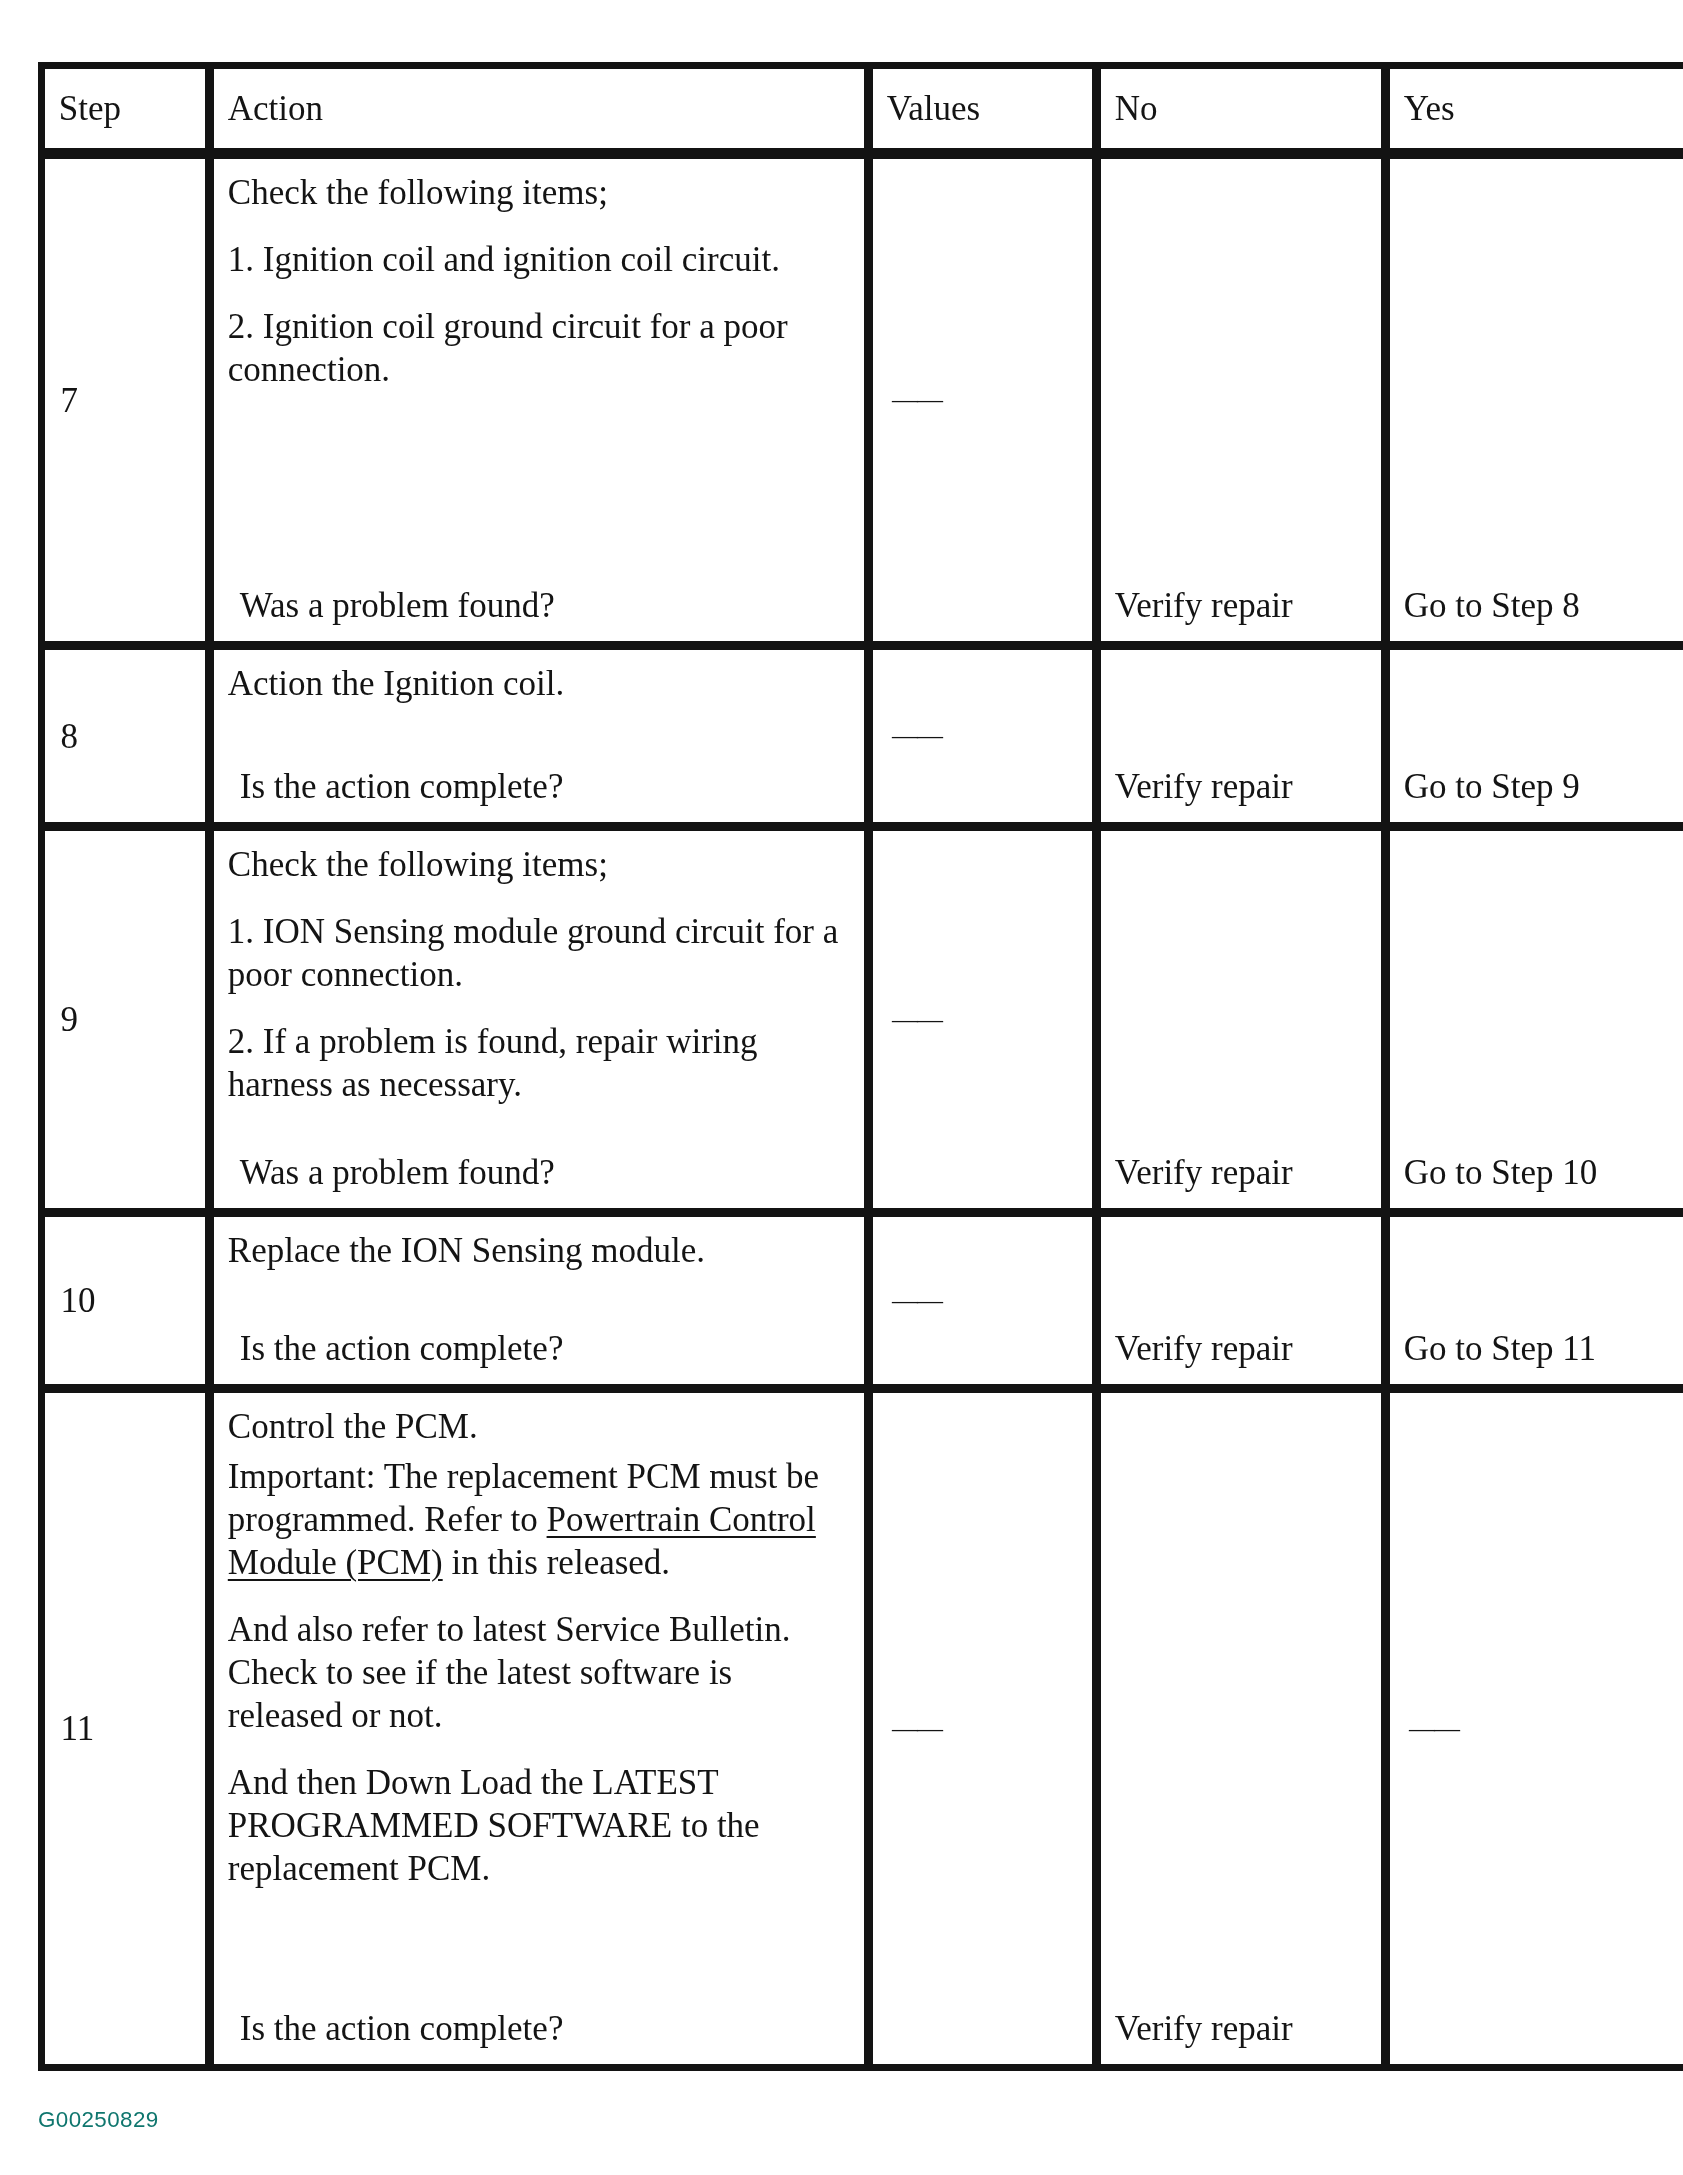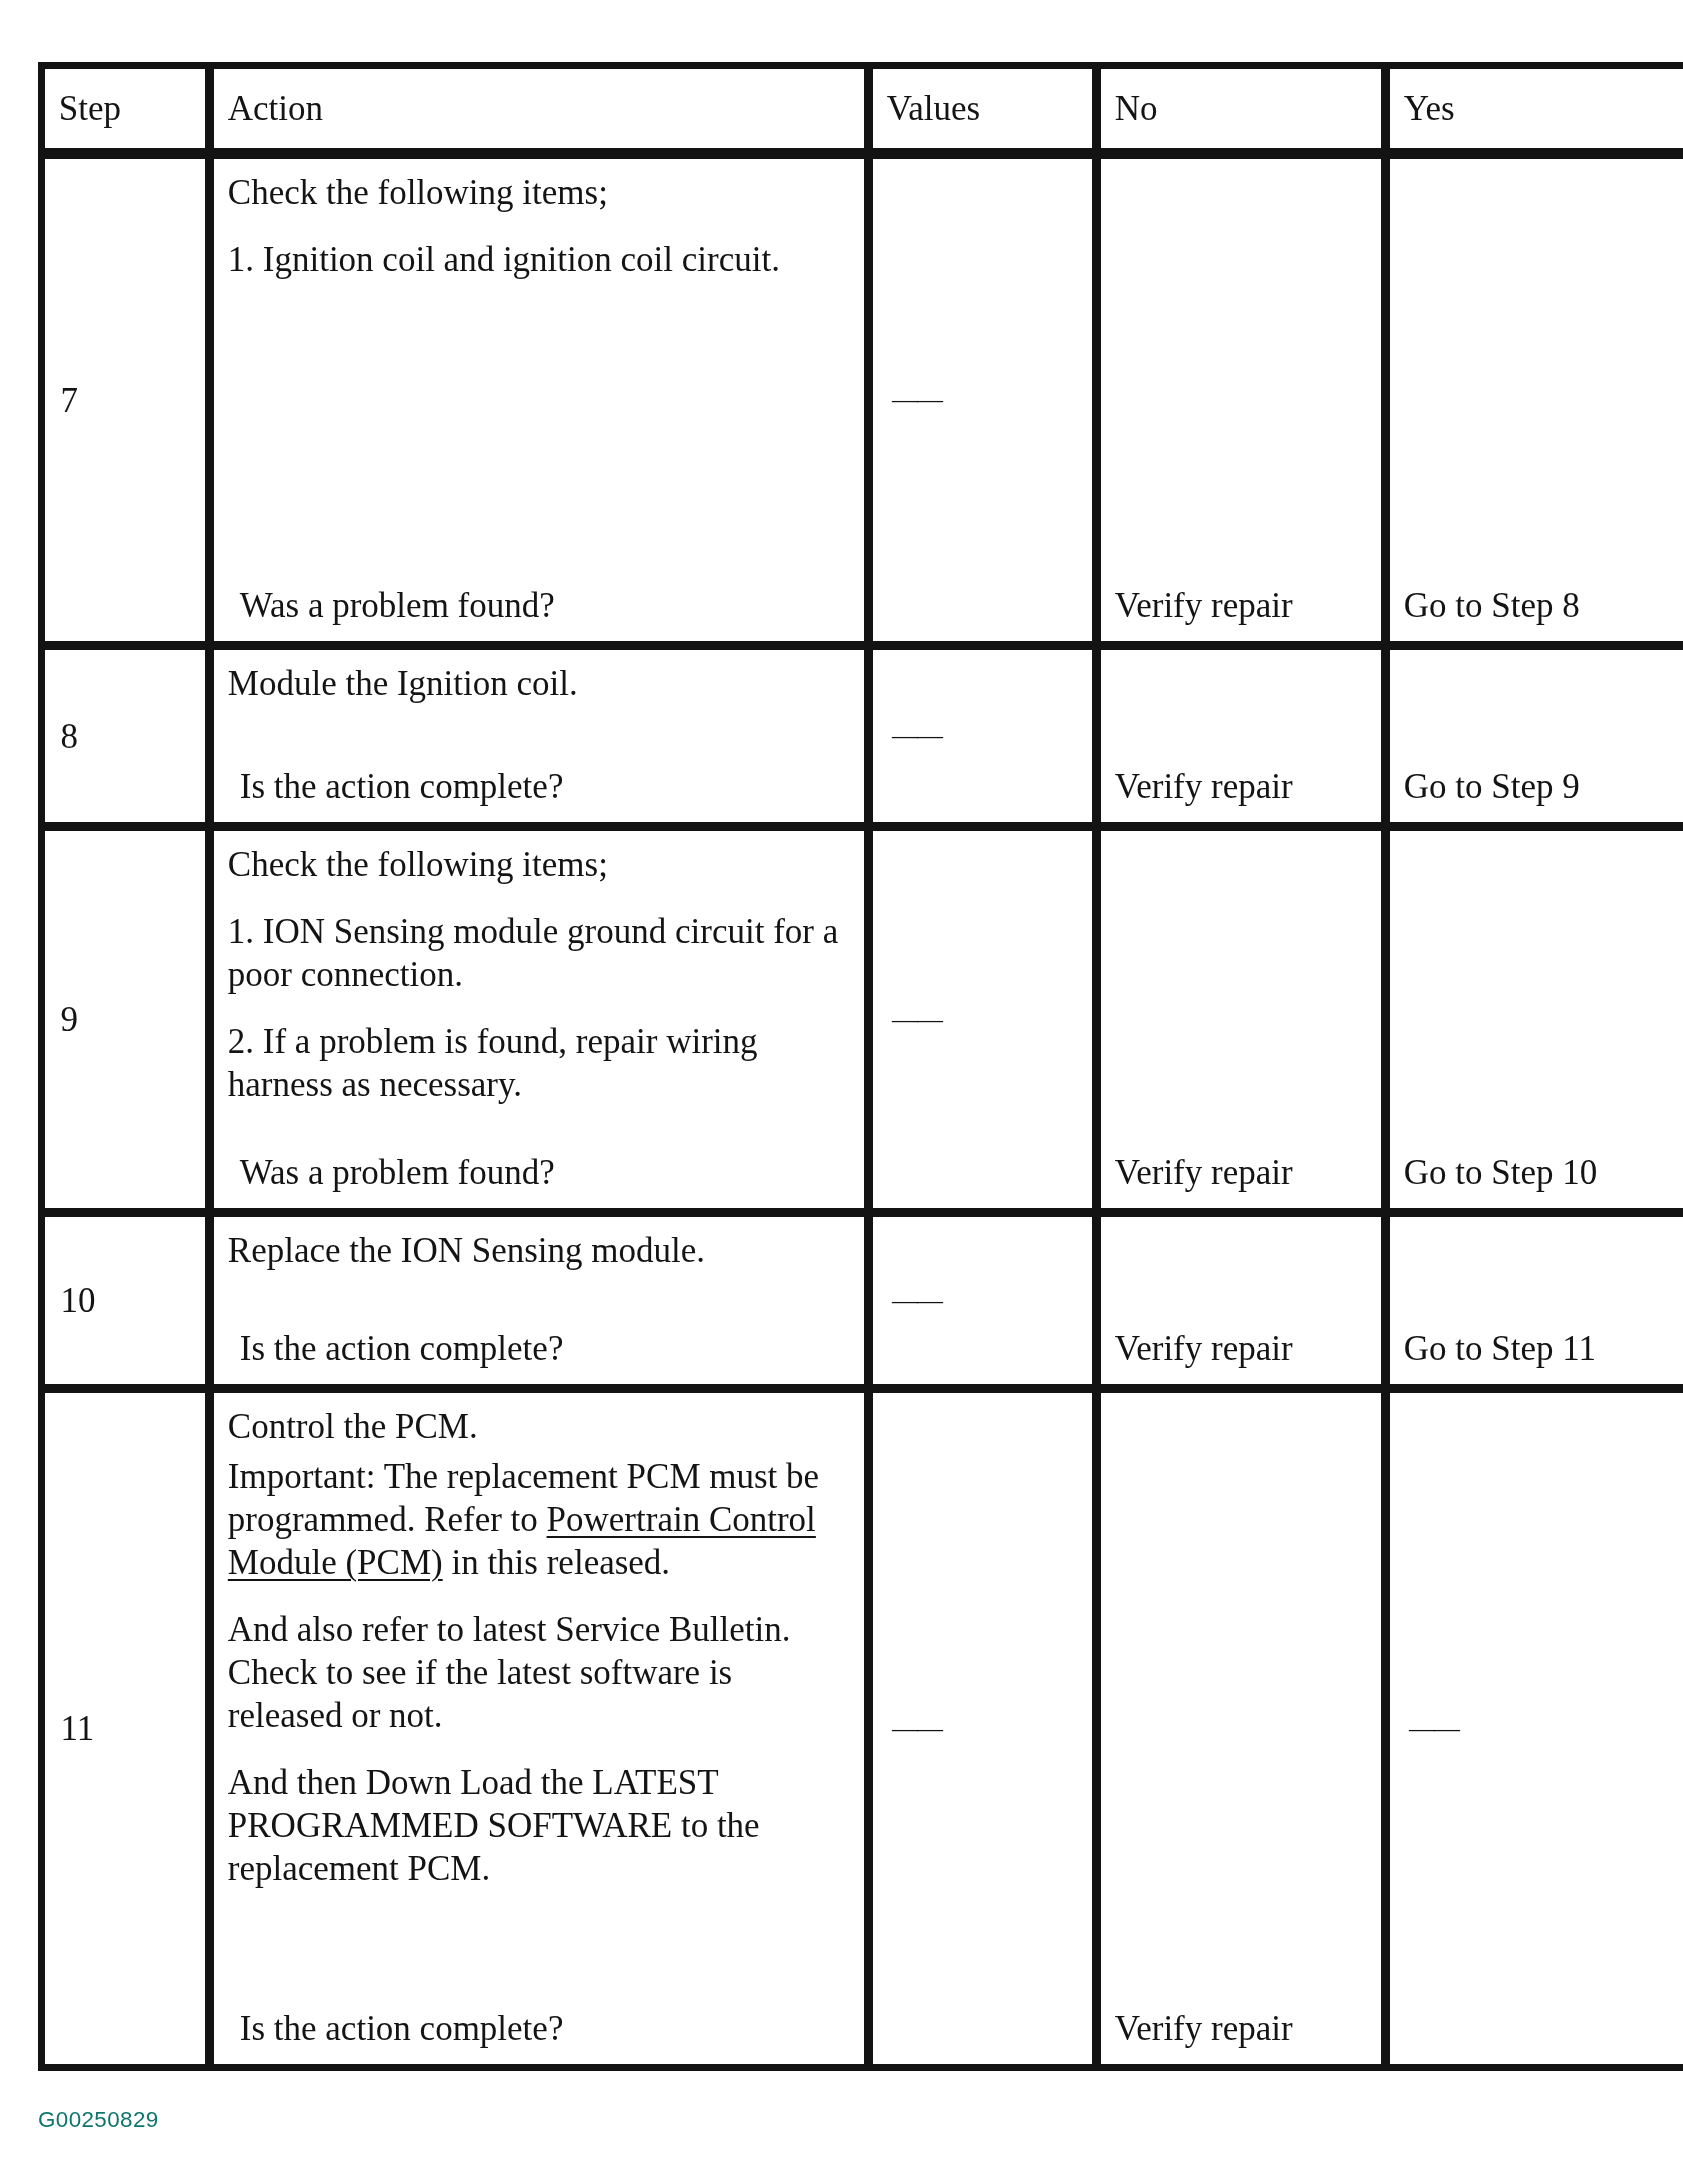--- a/index.html
+++ b/index.html
@@ -94,35 +94,36 @@
     <div class="cell head">Step</div>
     <div class="cell head">Action</div>
     <div class="cell head">Values</div>
     <div class="cell head">No</div>
     <div class="cell head">Yes</div>
 
     <div class="cell step">7</div>
     <div class="cell action">
       <p>Check the following items;</p>
       <p>1. Ignition coil and ignition coil circuit.</p>
+      <p>2. Ignition coil ground circuit for a poor connection.</p>
       <p class="q">Was a problem found?</p>
     </div>
     <div class="cell values">
         <span class="dash">——</span>
       </div>
     <div class="cell yes">
         <span>Verify repair</span>
       </div>
     <div class="cell no">
         <span>Go to Step 8</span>
       </div>
 
     <div class="cell step">8</div>
     <div class="cell action">
-      <p>Module the Ignition coil.</p>
+      <p>Action the Ignition coil.</p>
       <p class="q">Is the action complete?</p>
     </div>
     <div class="cell values">
         <span class="dash">——</span>
       </div>
     <div class="cell yes">
         <span>Verify repair</span>
       </div>
     <div class="cell no">
         <span>Go to Step 9</span>

